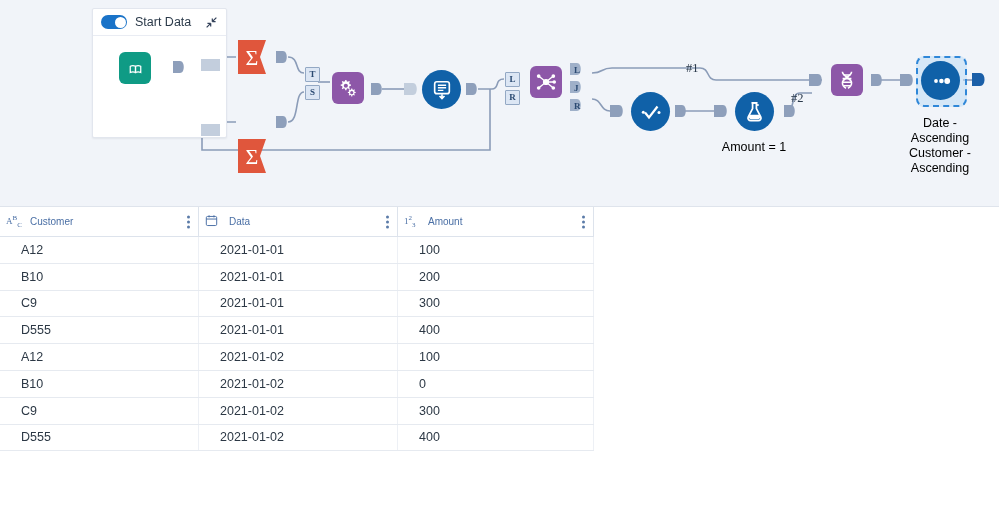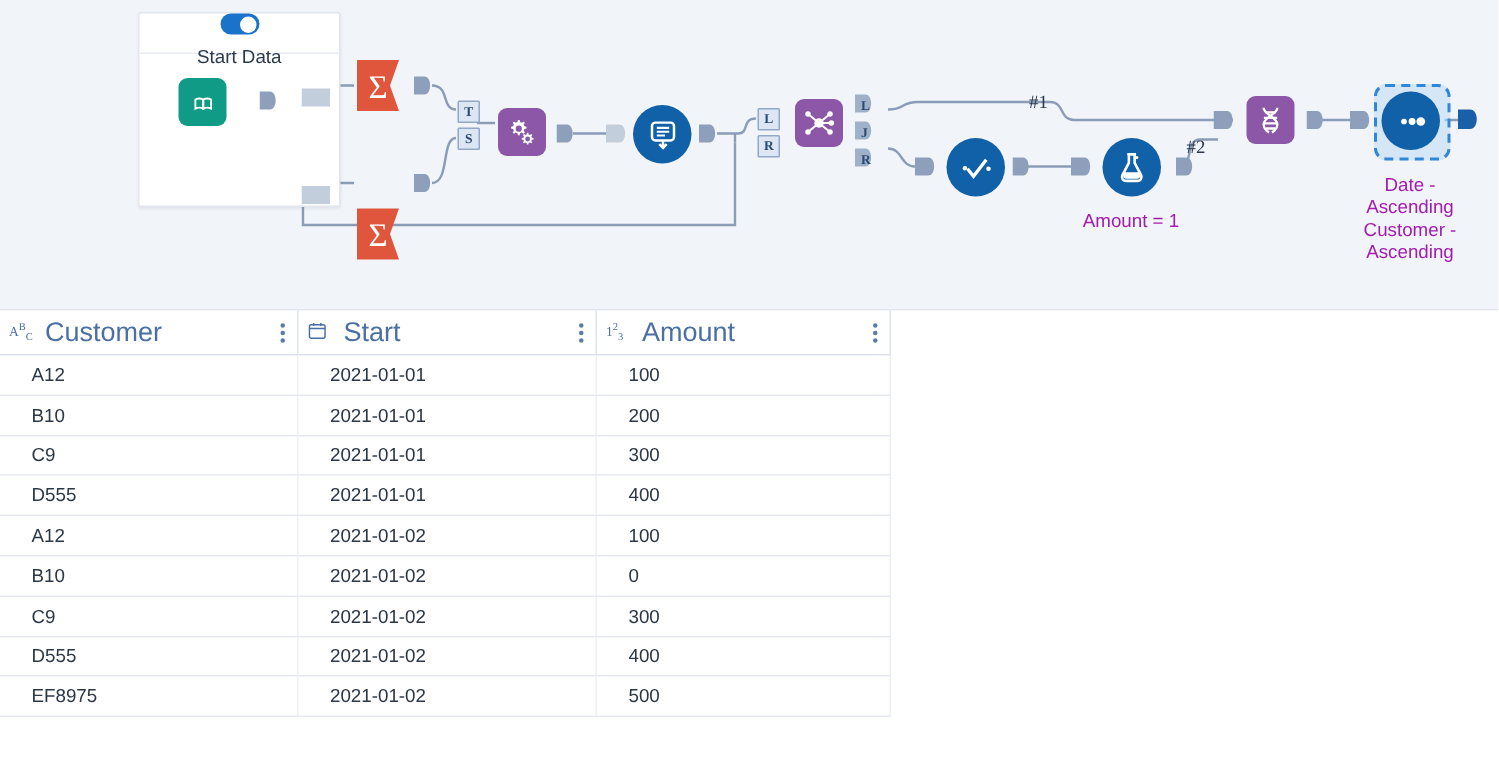--- a/index.html
+++ b/index.html
@@ -24,21 +24,20 @@
   
   #startbox{
     position:absolute;left:92px;top:8px;width:133px;height:128px;
     background:#ffffff;border:1px solid #e2e6ee;border-radius:2px;
     box-shadow:0 1px 2px rgba(30,40,60,.07);
   }
   #startbar{
     height:27px;border-bottom:1px solid #e9ecf3;
     display:flex;align-items:center;gap:8px;padding:0 8px;
     box-sizing:border-box;
-    flex-direction:column;
   }
   .toggle{
     width:26px;height:14px;border-radius:7px;background:#1a73c8;
     position:relative;flex:none;cursor:pointer;
   }
   .toggle:after{
     content:"";position:absolute;right:1.5px;top:1.5px;
     width:11px;height:11px;border-radius:50%;background:#fff;
   }
   #startlabel{font-size:12.5px;color:#2b3a4a;white-space:nowrap;}
@@ -51,21 +50,21 @@
   }
   .teal{background:#0f9b85;}
   .purple{background:#8d57a8;}
   .circ{
     width:39px;height:39px;border-radius:50%;
     background:#1061a8;display:flex;align-items:center;justify-content:center;
   }
   .flag{position:relative;width:34px;height:34px;}
   .nodelabel{
     position:absolute;text-align:center;font-size:12.5px;
-    color:#a21caf;line-height:15px;white-space:nowrap;
+    color:#000000;line-height:15px;white-space:nowrap;
   }
   .sel-ring{
     position:absolute;border:2px dashed #2f87d8;border-radius:8px;
     background:rgba(190,220,245,.55);
   }
   .wirelabel{
     position:absolute;font-size:12.5px;color:#29384a;
     font-family:"Liberation Serif", serif;
   }
   .ts{
@@ -86,21 +85,21 @@
   th{
     height:29px;padding:0 6px;color:#4a6persist;
     color:#4a6fa5;border-bottom:1px solid #dde3ec;
     position:relative;vertical-align:middle;
   }
   td{height:25.8px;padding:0 21px;color:#2c3845;}
   .colw1{width:186px;margin-left:40px;}
   .colw2{width:186px;}
   .colw3{width:183px;}
   .thinner{display:flex;align-items:center;gap:7px;height:100%;}
-  .thtext{color:#4a6fa5;font-size:18px;}
+  .thtext{color:#4a6fa5;font-size:10px;}
   .kebab{
     position:absolute;right:8px;top:50%;transform:translateY(-50%);
     width:3px;height:13px;cursor:pointer;
   }
   .kebab i{
     display:block;width:3px;height:3px;border-radius:50%;
     background:#5b7ba8;margin-bottom:2px;
   }
   .vdiv{border-right:1px solid #dde3ec;}
   .tdiv{border-right:1px solid #edf0f5;}
@@ -352,21 +351,21 @@
             </span>
         </th>
         <th class="colw2 vdiv">
           <div class="thinner">
             <span class="typeicon">
               <svg width="13" height="13" viewBox="0 0 16 16" fill="none" stroke="#4a6fa5" stroke-width="1.2">
                 <rect x="1.6" y="3" width="12.8" height="11.2" rx="1.6"></rect>
                 <path d="M1.6 6.2 h12.8 M5 1.6 v2.6 M11 1.6 v2.6"></path>
               </svg>
             </span>
-            <span class="thtext">Start</span>
+            <span class="thtext">Data</span>
           </div>
           <span class="kebab">
               <i></i>
               <i></i>
               <i></i>
             </span>
         </th>
         <th class="colw3 vdiv">
           <div class="thinner">
             <span class="typeicon">1<sup>2</sup><sub>3</sub></span>
@@ -414,20 +413,15 @@
         <tr>
           <td class="tdiv colw1">C9</td>
           <td class="tdiv colw2">2021-01-02</td>
           <td class="tdiv colw3">300</td>
         </tr>
         <tr>
           <td class="tdiv colw1">D555</td>
           <td class="tdiv colw2">2021-01-02</td>
           <td class="tdiv colw3">400</td>
         </tr>
-        <tr>
-          <td class="tdiv colw1">EF8975</td>
-          <td class="tdiv colw2">2021-01-02</td>
-          <td class="tdiv colw3">500</td>
-        </tr>
       </tbody>
   </table>
 </div>
 
 </body></html>

